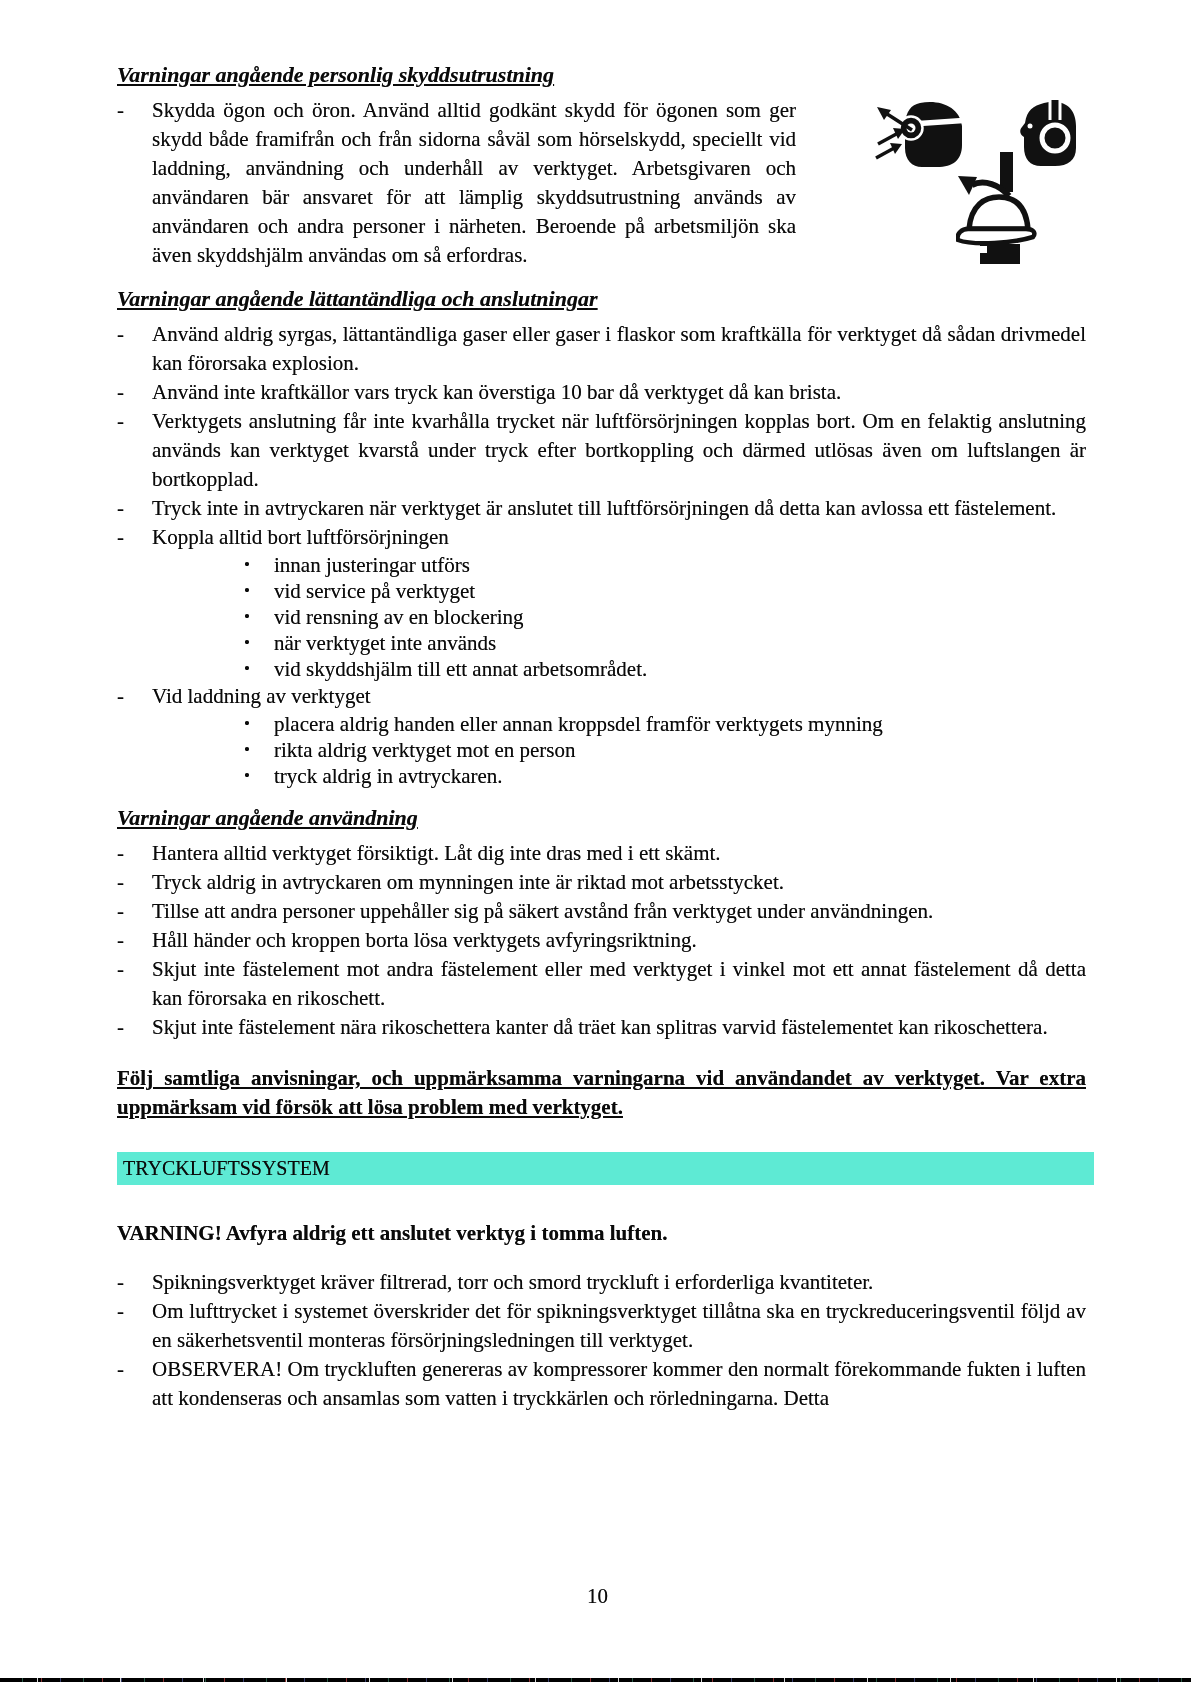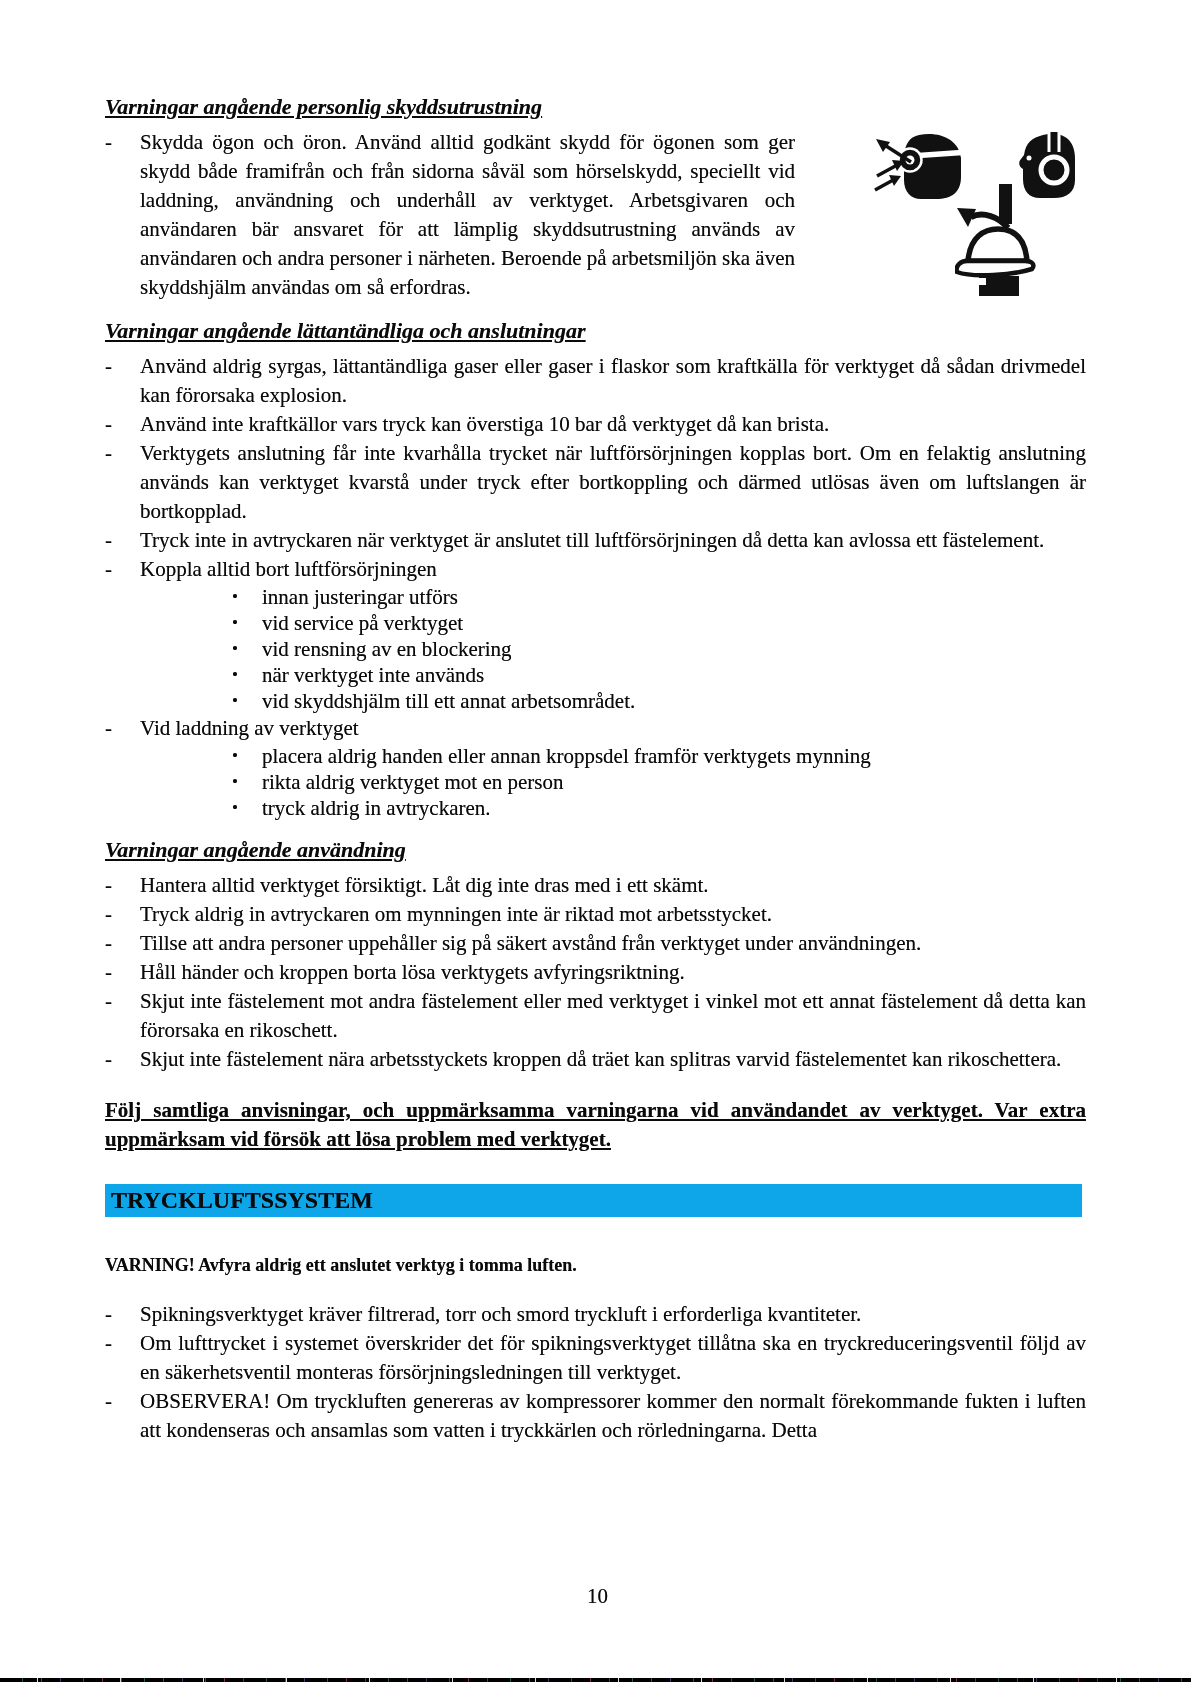--- a/index.html
+++ b/index.html
@@ -5,21 +5,21 @@
   html, body { margin: 0; padding: 0; }
   body {
     width: 1191px; height: 1685px;
     background: #ffffff;
     font-family: "Liberation Serif", serif;
     color: #0a0a0a;
     position: relative;
     overflow: hidden;
     text-shadow: 0 0 0.4px rgba(0,0,0,0.55);
   }
-  .content { padding: 92px 105px 0 105px; }
+  .content { padding: 60px 105px 0 105px; margin-left: 12px; }
 
   .sec-heading {
     font-size: 22px; font-weight: bold; font-style: italic;
     text-decoration: underline;
     line-height: 30px;
     margin: 14px 0 6px 0;
   }
   .sec-heading.first { margin-top: 0; }
 
   .dash-item { display: flex; font-size: 21px; line-height: 29px; }
@@ -35,27 +35,27 @@
   .icons-block svg { position: absolute; }
   .icon-eye     { left: 78px;  top: 2px;  width: 96px; height: 72px; }
   .icon-ear     { left: 218px; top: 0;    width: 66px; height: 72px; }
   .icon-helmet  { left: 160px; top: 56px; width: 86px; height: 112px; }
 
   .closing {
     font-weight: bold; font-size: 21px; line-height: 29px;
     text-align: justify; margin: 22px 0 0 0; text-decoration: underline;
   }
   .banner {
-    background: #0ea5e9;
-    font-weight: bold; font-size: 24px; line-height: 33px;
+    background: #5eead4;
+    font-weight: normal; font-size: 20px; line-height: 33px;
     padding-left: 6px;
     margin-top: 30px;
     width: 971px;
   }
-  .warning { font-weight: bold; font-size: 18px; line-height: 29px; margin: 34px 0 0 0; }
+  .warning { font-weight: bold; font-size: 21px; line-height: 29px; margin: 34px 0 0 0; }
   .air-list { margin-top: 20px; }
 
   .page-number {
     position: absolute; left: 4px; right: 0; top: 1584px;
     text-align: center; font-size: 21px;
   }
   .scan-line {
     position: absolute; left: 0; right: 0; bottom: 3px; height: 4px;
     background-image:
       repeating-linear-gradient(90deg, transparent 0 37px, rgba(255,255,255,0.85) 37px 38px, transparent 38px 83px),
@@ -191,21 +191,21 @@
     <div class="dash-item">
       <span class="dash-marker">-</span>
       <span class="dash-text">Håll händer och kroppen borta lösa verktygets avfyringsriktning.</span>
     </div>
     <div class="dash-item">
       <span class="dash-marker">-</span>
       <span class="dash-text">Skjut inte fästelement mot andra fästelement eller med verktyget i vinkel mot ett annat fästelement då detta kan förorsaka en rikoschett.</span>
     </div>
     <div class="dash-item">
       <span class="dash-marker">-</span>
-      <span class="dash-text">Skjut inte fästelement nära arbetsstyckets kroppen då träet kan splitras varvid fästelementet kan rikoschettera.</span>
+      <span class="dash-text">Skjut inte fästelement nära rikoschettera kanter då träet kan splitras varvid fästelementet kan rikoschettera.</span>
     </div>
   </div>
 
   <p class="closing">Följ samtliga anvisningar, och uppmärksamma varningarna vid användandet av verktyget. Var extra uppmärksam vid försök att lösa problem med verktyget.</p>
 
   <div class="banner">TRYCKLUFTSSYSTEM</div>
 
   <p class="warning">VARNING! Avfyra aldrig ett anslutet verktyg i tomma luften.</p>
 
   <div class="air-list">

